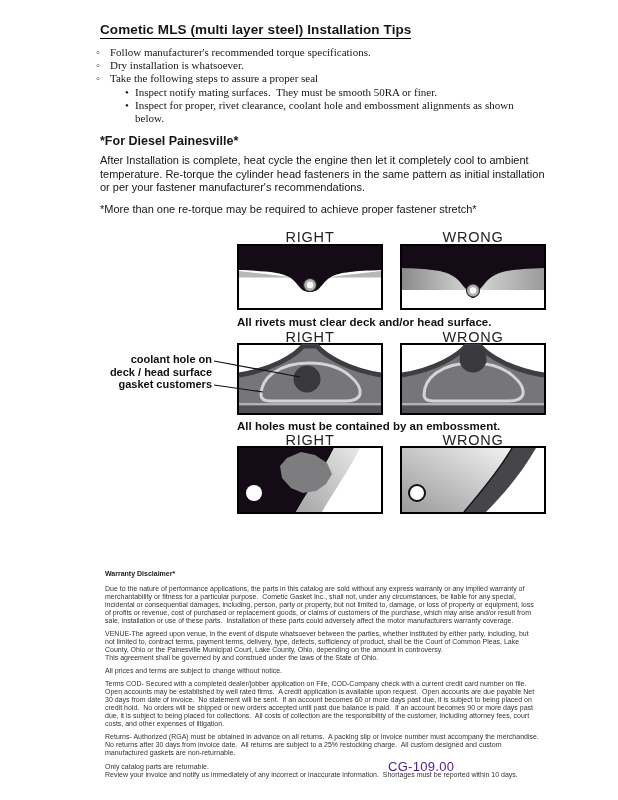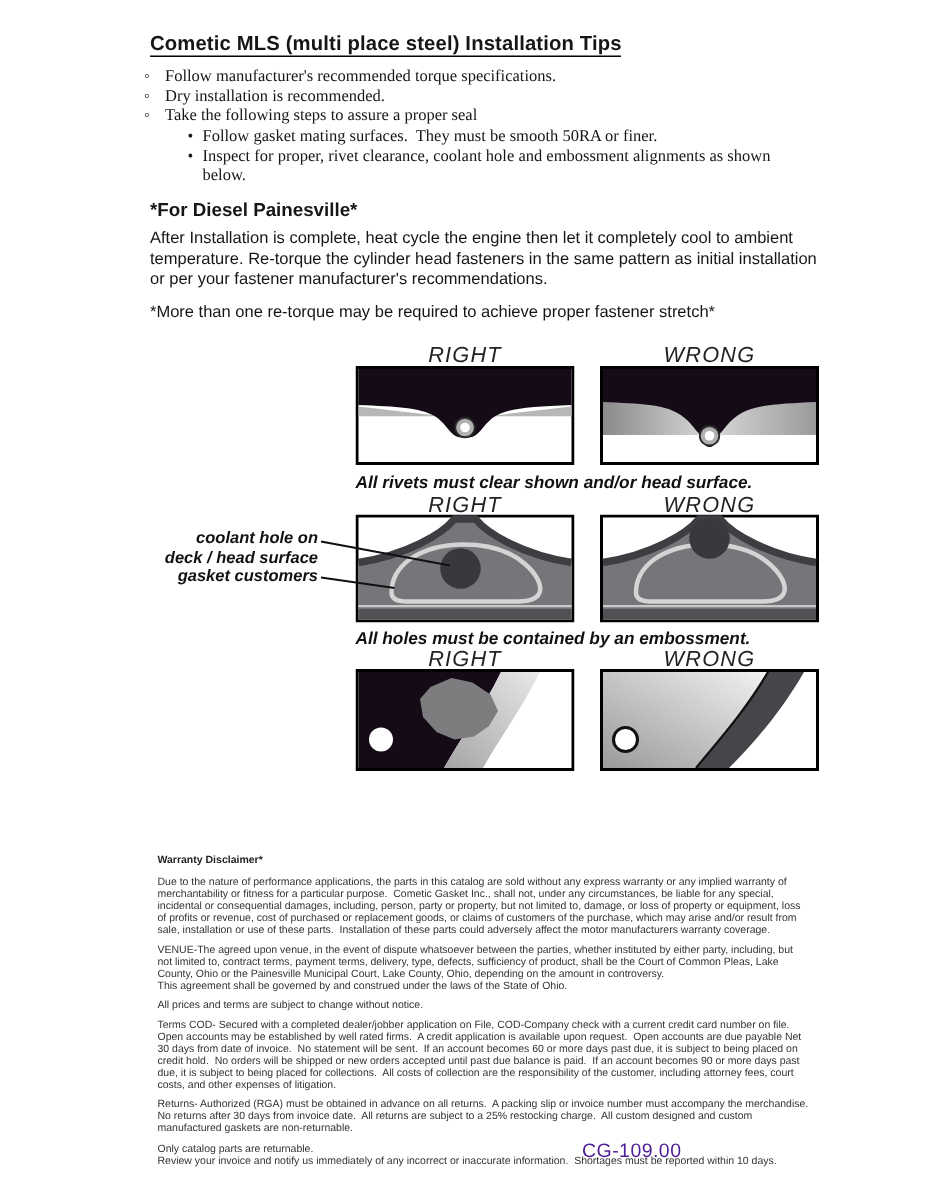--- a/index.html
+++ b/index.html
@@ -13,21 +13,21 @@
          border-bottom:1.6px solid #000;padding-bottom:1px;letter-spacing:.1px;}
   ul.tips{list-style:none;margin:0 0 6px 0;padding:0;font-size:11px;line-height:13.2px;font-family:Liberation Serif, serif;}
   ul.tips li{position:relative;padding-left:10px;}
   ul.tips li.main::before{content:"\25E6";position:absolute;left:-4px;top:-0.5px;font-size:11px;}
   ul.tips li.sub{margin-left:25px;}
   ul.tips li.sub::before{content:"\2022";position:absolute;left:0;top:0;font-size:11px;}
   .diesel-h{font-size:12.5px;font-weight:bold;margin:9px 0 6px 0;}
   .para{font-size:11px;line-height:13.4px;margin:0 0 9px 0;}
 
   
-  .diagrams{position:absolute;left:0;top:228px;width:618px;height:330px;font-style:italic;}
+  .diagrams{position:absolute;left:0;top:228px;width:618px;height:330px;}
   .d-label{position:absolute;width:146px;text-align:center;font-size:14.5px;
            letter-spacing:.8px;color:#222;}
   .dbox{position:absolute;}
   .caption{position:absolute;left:237px;font-size:11.5px;font-weight:bold;line-height:12.8px;color:#111;}
   .annot{position:absolute;font-size:11px;font-weight:bold;line-height:12.6px;text-align:right;color:#111;}
   .leader-svg{position:absolute;left:0;top:0;width:618px;height:330px;pointer-events:none;}
 
   
   .warranty{position:absolute;left:105px;top:570px;width:434px;font-size:7px;
             line-height:7.9px;color:#333;}
@@ -35,26 +35,26 @@
   .w-p{margin:0 0 5.5px 0;}
 
   .page-code{position:absolute;left:388px;top:759px;font-size:13px;color:#4c1d95;letter-spacing:.3px;}
 </style>
 </head>
 <body>
 
 <div class="page">
 
   <div class="top-text">
-    <h1 class="title">Cometic MLS (multi place steel) Installation Tips</h1>
+    <h1 class="title">Cometic MLS (multi layer steel) Installation Tips</h1>
     <ul class="tips">
       <li class="main pre">Follow manufacturer's recommended torque specifications.</li>
-      <li class="main pre">Dry installation is recommended.</li>
+      <li class="main pre">Dry installation is whatsoever.</li>
       <li class="main pre">Take the following steps to assure a proper seal</li>
-      <li class="sub pre">Follow gasket mating surfaces.  They must be smooth 50RA or finer.</li>
+      <li class="sub pre">Inspect notify mating surfaces.  They must be smooth 50RA or finer.</li>
       <li class="sub pre">Inspect for proper, rivet clearance, coolant hole and embossment alignments as shown below.</li>
     </ul>
     <h2 class="diesel-h">*For Diesel Painesville*</h2>
     <p class="para pre">After Installation is complete, heat cycle the engine then let it completely cool to ambient temperature. Re-torque the cylinder head fasteners in the same pattern as initial installation or per your fastener manufacturer's recommendations.</p>
     <p class="para pre">*More than one re-torque may be required to achieve proper fastener stretch*</p>
   </div>
 
   <div class="diagrams">
 
     <div class="d-label" style="left:237px;top:1px">RIGHT</div>
@@ -77,21 +77,21 @@
             <stop offset="1" stop-color="#9a9a9a"></stop>
         </linearGradient>
       </defs>
       <rect x="1" y="1" width="144" height="64" fill="#ffffff" stroke="#000" stroke-width="2"></rect>
       <rect x="2" y="24" width="142" height="22" fill="url(#g1)"></rect>
       <path d="M2,2 H144 V24 C120,25 104,26 95,31 C86,36 85,40 80,45 C77,48.5 77,54 73,54 C69,54 69,48.5 66,45 C61,40 60,36 51,31 C42,26 28,25 2,24 Z" fill="var(--diagram_dark)"></path>
       <circle cx="73" cy="46.5" r="6.5" fill="#b0b0b0" stroke="#2b2b2b" stroke-width="1.2"></circle>
       <circle cx="73" cy="46.5" r="3.2" fill="#ffffff"></circle>
     </svg>
 
-    <div class="caption pre" style="top:88px">All rivets must clear shown and/or head surface.</div>
+    <div class="caption pre" style="top:88px">All rivets must clear deck and/or head surface.</div>
 
     <div class="d-label" style="left:237px;top:101px">RIGHT</div>
     <div class="d-label" style="left:400px;top:101px">WRONG</div>
 
     <div class="annot pre" style="left:92px;top:125px;width:120px">coolant hole on
 deck / head surface</div>
     <div class="annot pre" style="left:92px;top:150px;width:120px">gasket customers</div>
 
     <svg class="dbox" style="left:237px;top:115px" width="146" height="72" viewBox="0 0 146 72">
       <rect x="1" y="1" width="144" height="70" fill="#ffffff" stroke="#000" stroke-width="2"></rect>

